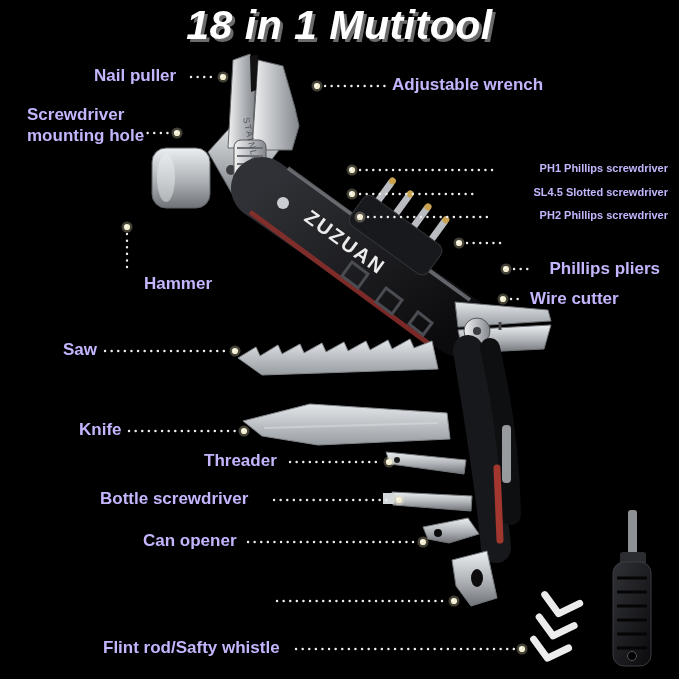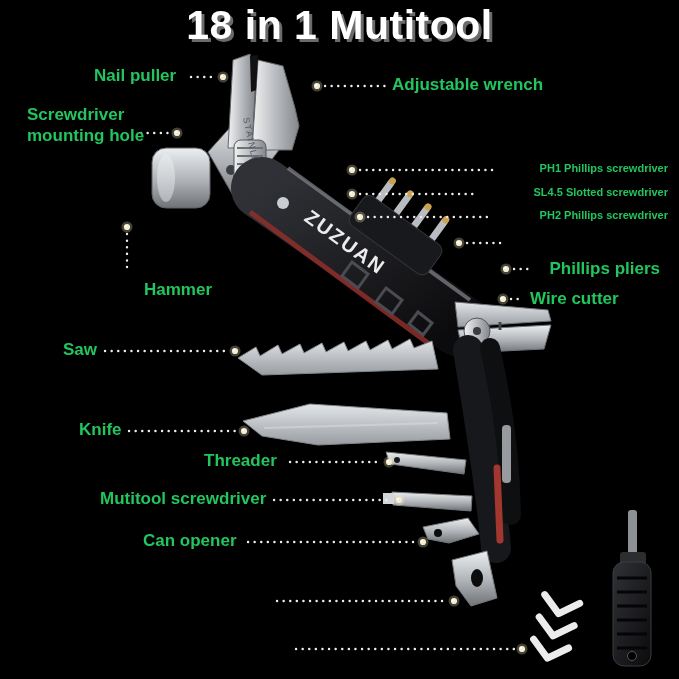--- a/index.html
+++ b/index.html
@@ -3,22 +3,22 @@
 <meta charset="utf-8">
 <style>
   html,body{margin:0;padding:0;background:#000;}
   .stage{position:relative;width:679px;height:679px;background:#000;overflow:hidden;
          font-family:"Liberation Sans",sans-serif;}
   svg.layer{position:absolute;left:0;top:0;width:679px;height:679px;}
   .tool-layer{z-index:1;}
   .line-layer{z-index:2;}
   .title{position:absolute;top:2px;left:0;width:100%;margin:0;text-align:center;z-index:3;
          font-size:41px;font-weight:800;color:#fff;letter-spacing:.5px;
-         text-shadow:3px 3px 0 #6b6b6b,4px 5px 6px rgba(0,0,0,.6);}
-  .label{position:absolute;color:#22c55e;font-size:17px;font-weight:bold;white-space:nowrap;
+         text-shadow:3px 3px 0 #6b6b6b,4px 5px 6px rgba(0,0,0,.6);font-style:italic;}
+  .label{position:absolute;color:#c4b5fd;font-size:17px;font-weight:bold;white-space:nowrap;
          text-shadow:0 1px 2px #000;z-index:3;}
   .label.sm{font-size:11px;}
   .label.wrap{white-space:normal;width:134px;line-height:1.25;margin-left:19px;}
   .r{text-align:right;}
 </style>
 </head>
 <body>
 
 <div class="stage">
 
@@ -202,26 +202,27 @@
       <use href="#bead" x="459" y="243"></use>
       <use href="#bead" x="506" y="269"></use>
       <use href="#bead" x="503" y="299"></use>
     </g>
   </svg>
 
   <h1 class="title">18 in 1 Mutitool</h1>
 
   <div class="label" style="left:94px;top:66px">Nail puller</div>
   <div class="label wrap" style="left:8px;top:104px">Screwdriver mounting hole</div>
-  <div class="label" style="left:144px;top:280px">Hammer</div>
+  <div class="label" style="left:144px;top:274px">Hammer</div>
   <div class="label" style="left:63px;top:340px">Saw</div>
   <div class="label" style="left:79px;top:420px">Knife</div>
   <div class="label" style="left:204px;top:451px">Threader</div>
-  <div class="label" style="left:100px;top:489px">Mutitool screwdriver</div>
+  <div class="label" style="left:100px;top:489px">Bottle screwdriver</div>
   <div class="label" style="left:143px;top:531px">Can opener</div>
+  <div class="label" style="left:103px;top:638px">Flint rod/Safty whistle</div>
 
   <div class="label" style="left:392px;top:75px">Adjustable wrench</div>
   <div class="label sm r" style="right:11px;top:162px">PH1 Phillips screwdriver</div>
   <div class="label sm r" style="right:11px;top:186px">SL4.5 Slotted screwdriver</div>
   <div class="label sm r" style="right:11px;top:209px">PH2 Phillips screwdriver</div>
   <div class="label r" style="right:19px;top:259px">Phillips pliers</div>
   <div class="label" style="left:530px;top:289px">Wire cutter</div>
 
 </div>
 

